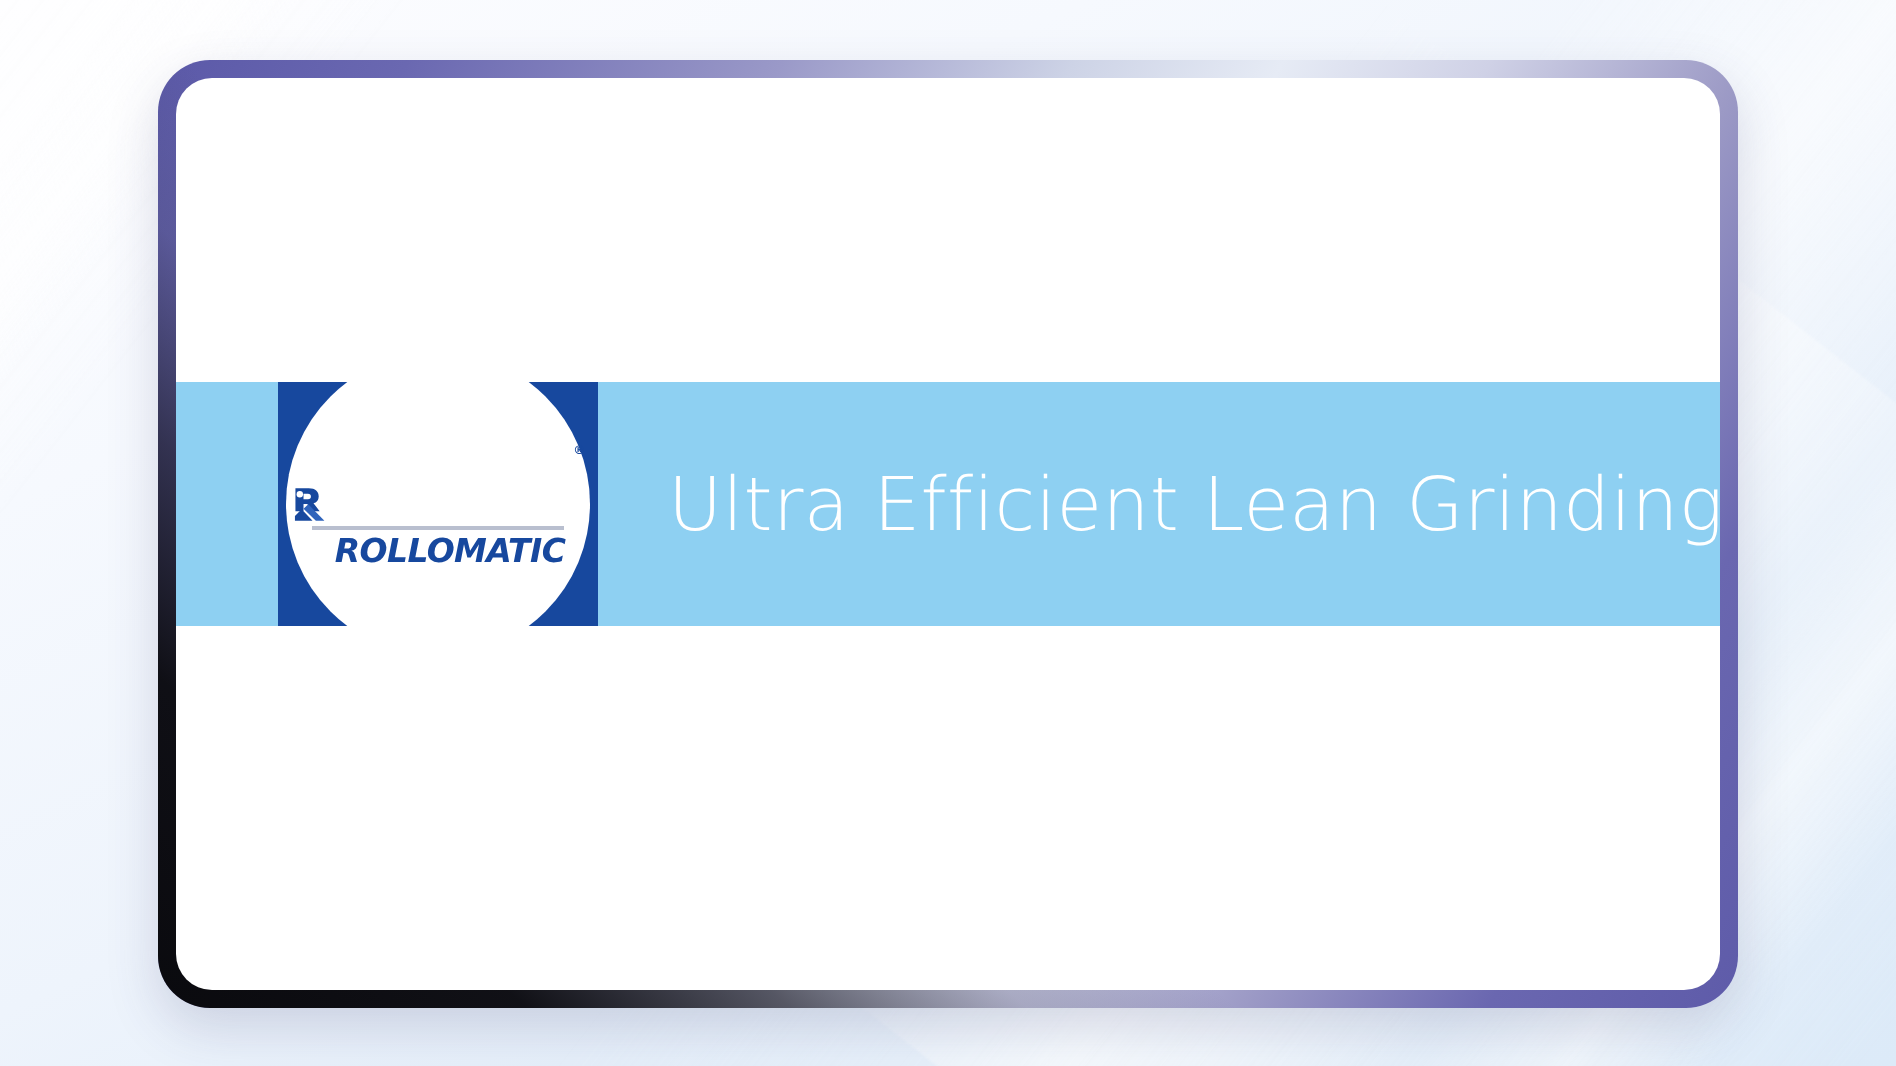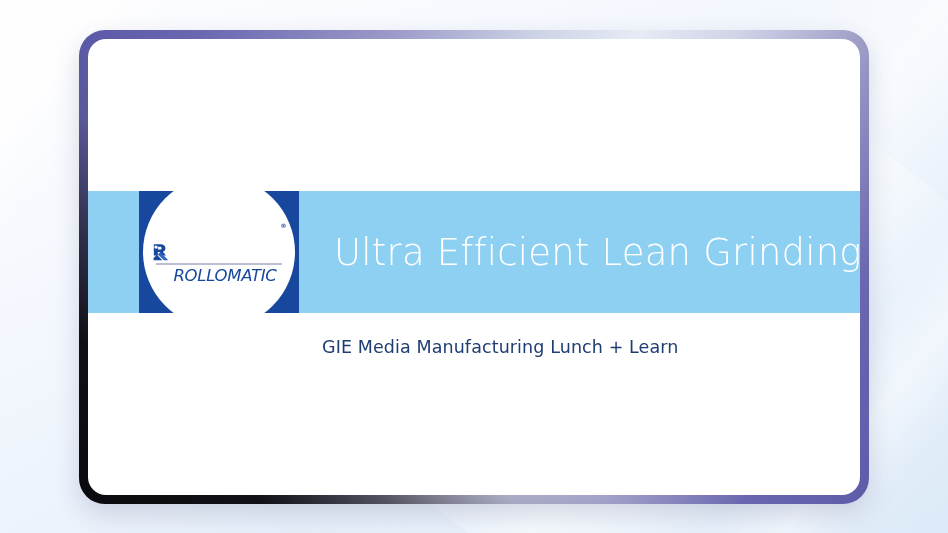--- a/index.html
+++ b/index.html
@@ -145,21 +145,21 @@
     transform: translate(-50%, -50%);
     display: flex;
     align-items: center;
     gap: 3px;
     white-space: nowrap;
   }
   .logo-mark { display: block; width: 19px; height: 19px; }
   .logo-word {
     font-family: "DejaVu Sans", sans-serif;
     font-size: 16.5px;
-    font-weight: normal;
+    font-weight: bold;
     font-style: italic;
     letter-spacing: -0.3px;
     color: #17489e;
     line-height: 1;
     position: relative;
     margin-top: 48px;
   }
   .logo-reg {
     font-family: "DejaVu Sans", sans-serif;
     font-size: 6px;
@@ -246,19 +246,18 @@
             <span class="logo-word">ROLLOMATIC</span>
             <span class="logo-reg">®</span>
           </div>
         </div>
 
       </div>
 
       <div class="headline">Ultra Efficient Lean Grinding</div>
 
       <div class="subtitle">
-        <div>GIE Media Manufacturing Lunch + Learn</div>
       </div>
 
     </div>
   </div>
 
 </div>
 
 </body></html>

